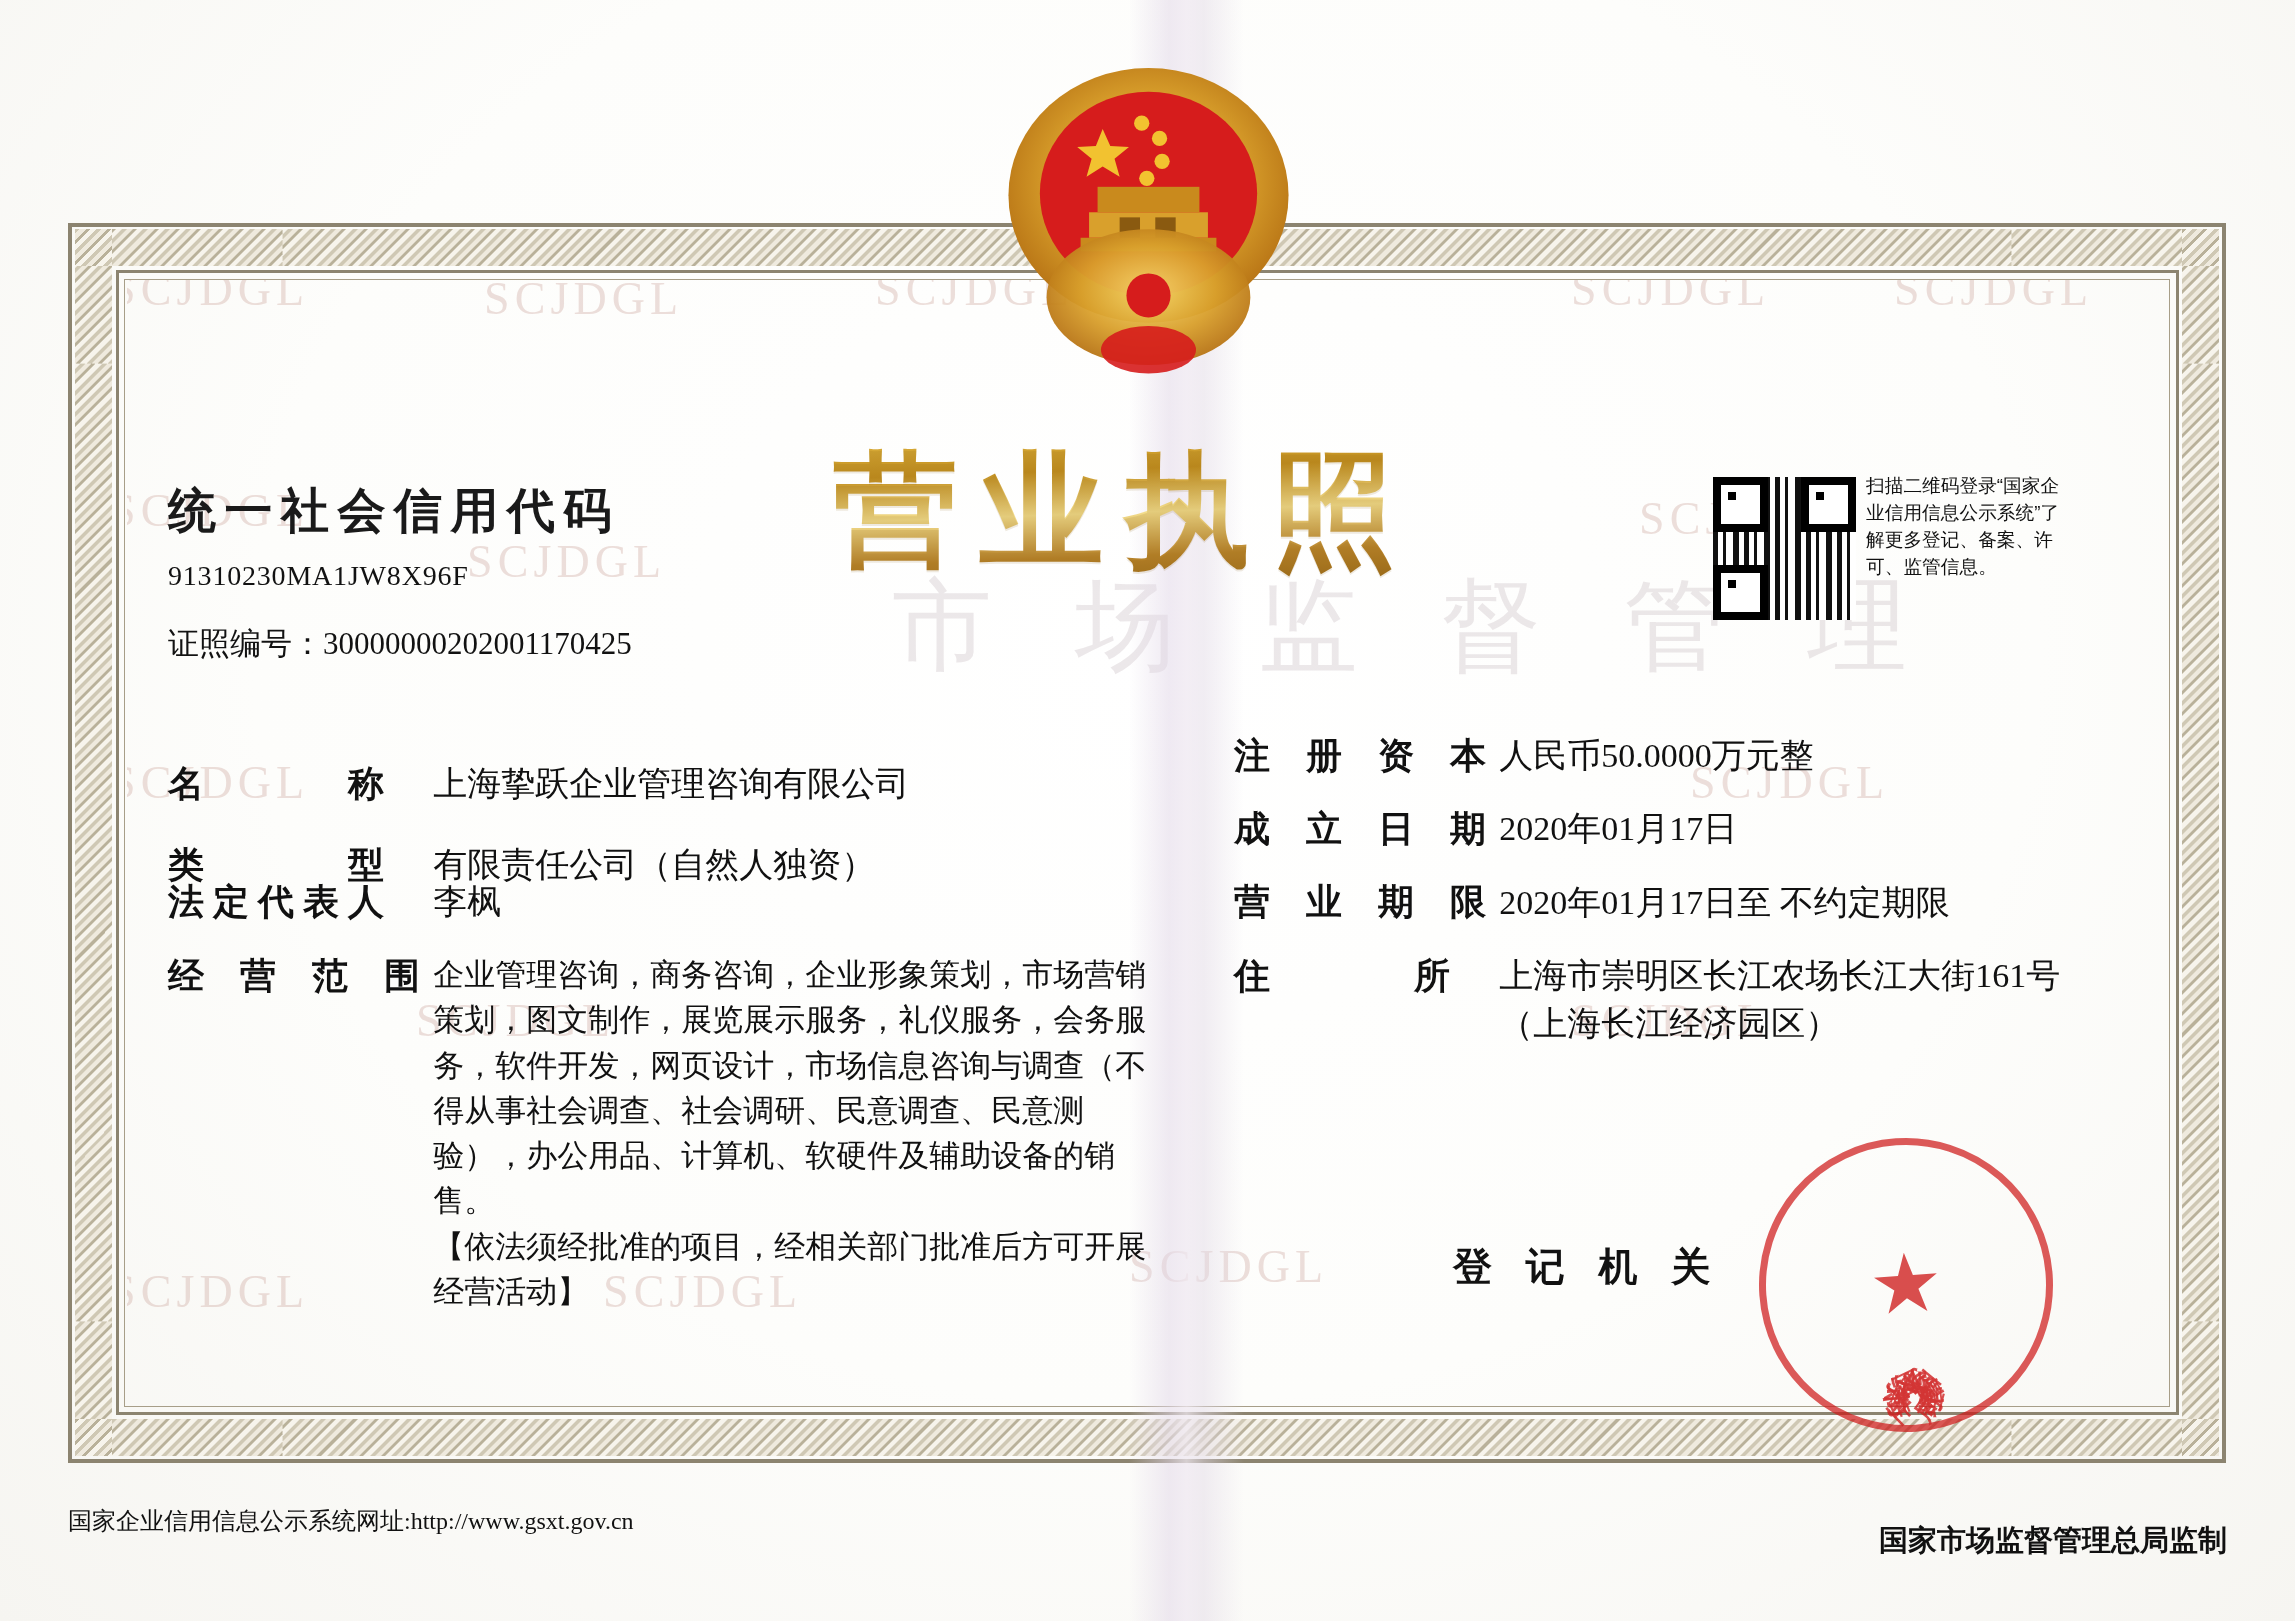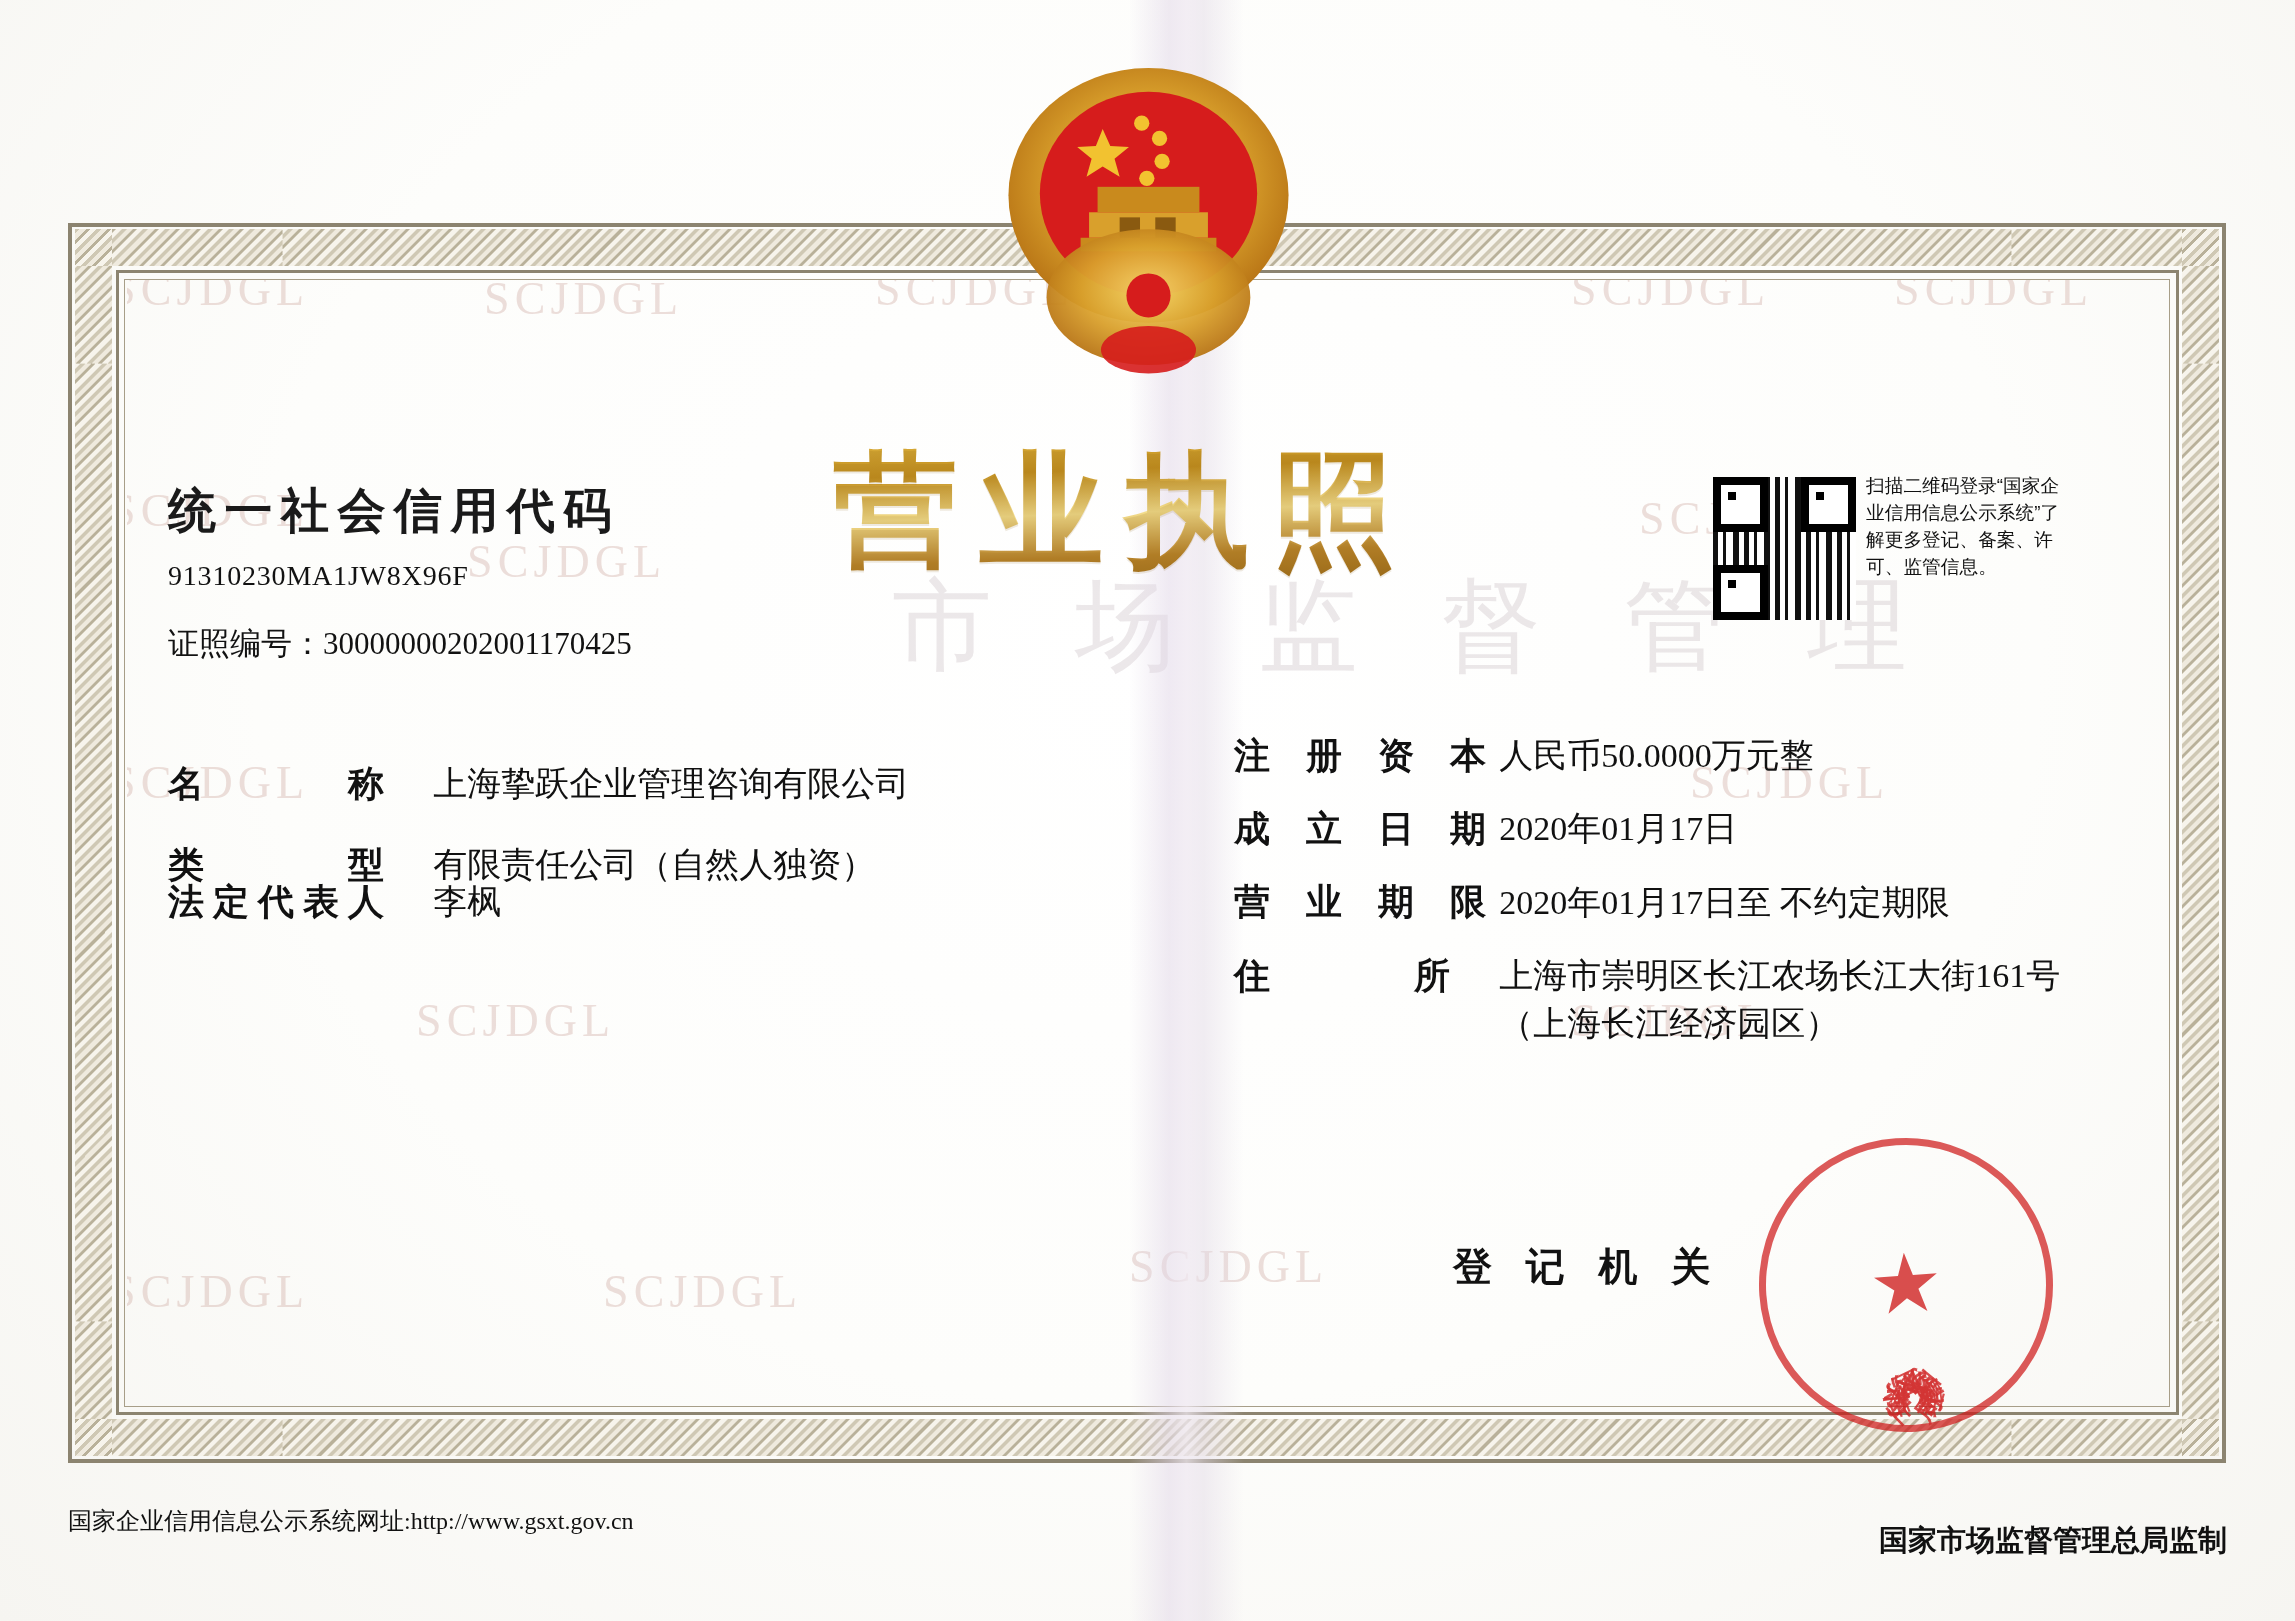--- a/index.html
+++ b/index.html
@@ -421,20 +421,25 @@
   <div class="field" id="f-type">
     <div class="flabel">类　　　　型</div>
     <div class="fvalue">有限责任公司（自然人独资）</div>
   </div>
 
   <div class="field" id="f-legal">
     <div class="flabel">法 定 代 表 人</div>
     <div class="fvalue">李枫</div>
   </div>
 
+  <div class="field" id="f-scope">
+    <div class="flabel">经　营　范　围</div>
+    <div class="fvalue small" style="white-space:pre-wrap;">企业管理咨询，商务咨询，企业形象策划，市场营销策划，图文制作，展览展示服务，礼仪服务，会务服务，软件开发，网页设计，市场信息咨询与调查（不得从事社会调查、社会调研、民意调查、民意测验），办公用品、计算机、软硬件及辅助设备的销售。
+【依法须经批准的项目，经相关部门批准后方可开展经营活动】</div>
+  </div>
 
   <div class="field" id="f-capital">
     <div class="flabel">注　册　资　本</div>
     <div class="fvalue">人民币50.0000万元整</div>
   </div>
 
   <div class="field" id="f-founded">
     <div class="flabel">成　立　日　期</div>
     <div class="fvalue">2020年01月17日</div>
   </div>

